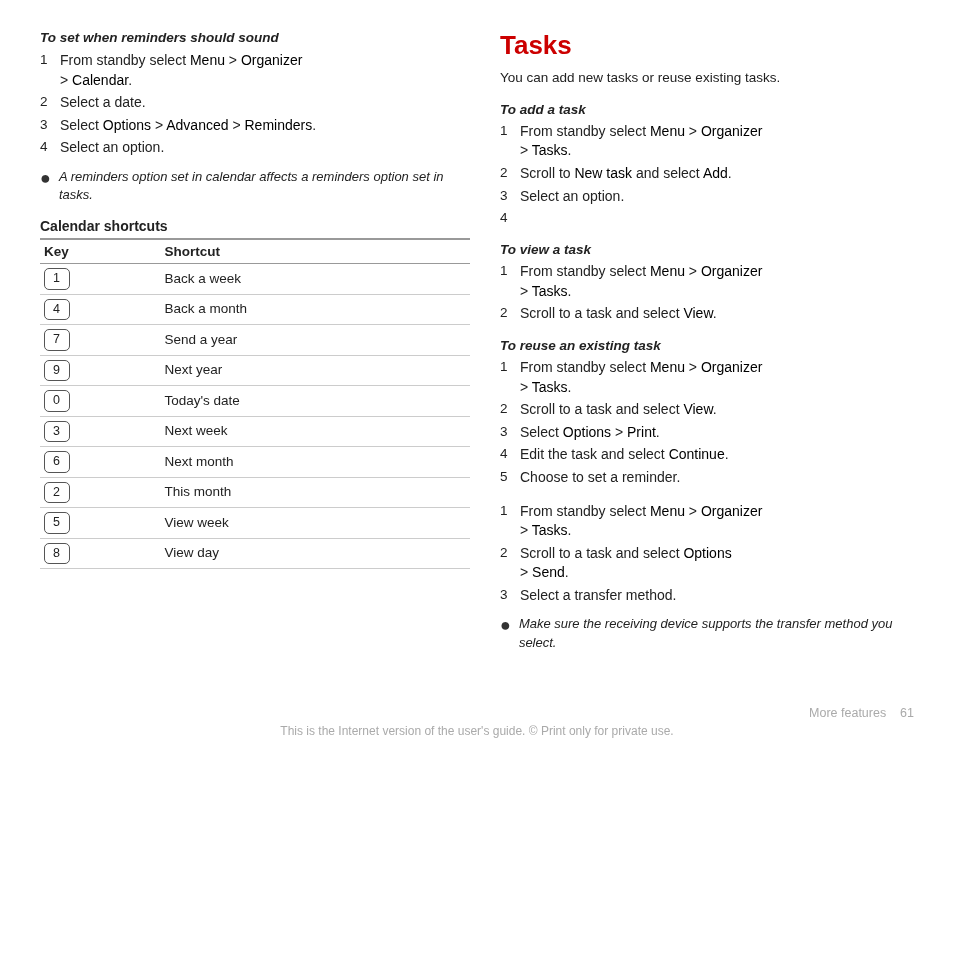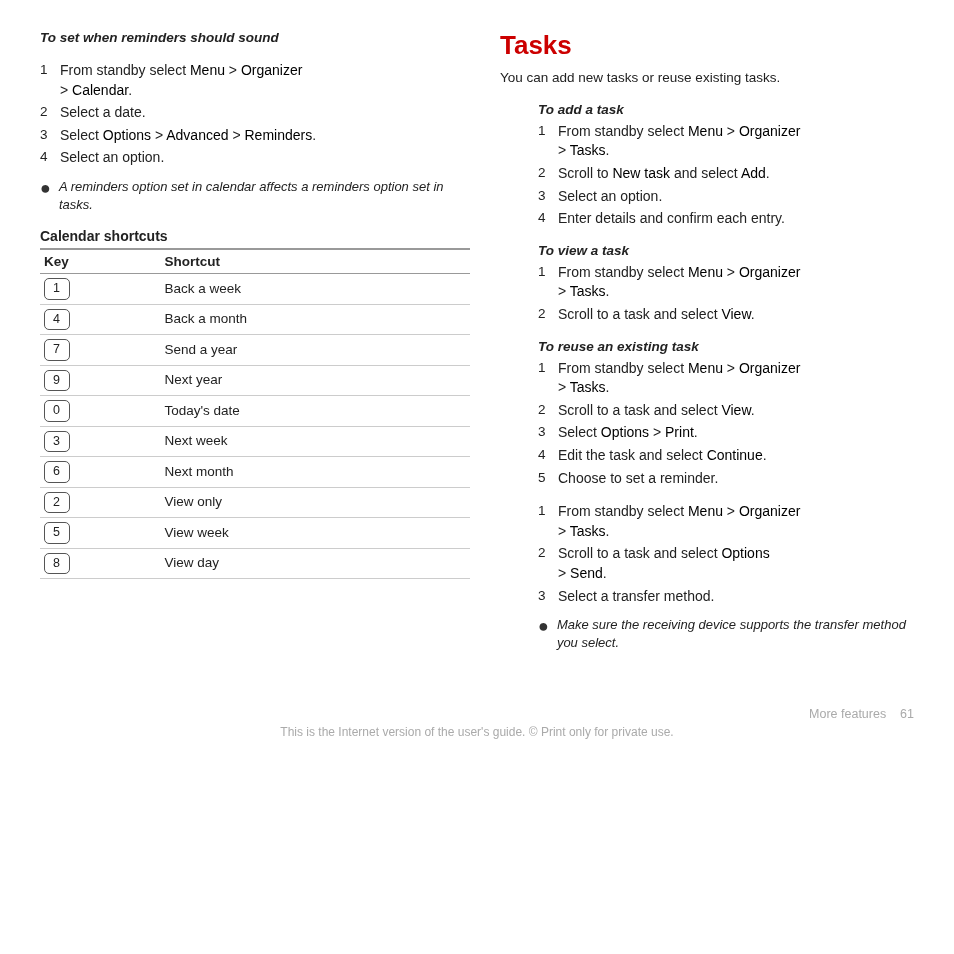--- a/index.html
+++ b/index.html
@@ -21,21 +21,21 @@
       flex-shrink: 0;
     }
     .right-col {
       flex: 1;
     }
     .red { color: #000000; }
     .section-title {
       font-size: 13.5px;
       font-weight: bold;
       font-style: italic;
-      margin-bottom: 16px;
+      margin-bottom: 6px;
     }
     .section-heading {
       font-size: 14px;
       font-weight: bold;
       margin-bottom: 4px;
     }
     .step-list {
       list-style: none;
       padding: 0;
       margin-bottom: 10px;
@@ -111,21 +111,20 @@
       color: #cc0000;
       margin-bottom: 8px;
     }
     .tasks-intro {
       font-size: 13.5px;
       line-height: 1.4;
       margin-bottom: 14px;
     }
     .task-section {
       margin-bottom: 14px;
-      margin-left: 38px;
     }
     .task-section .section-title {
       margin-bottom: 5px;
     }
 
     
     .footer {
       display: flex;
       justify-content: space-between;
       margin-top: 30px;
@@ -209,21 +208,21 @@
             <tr>
               <td><span class="key-badge">3</span></td>
               <td>Next week</td>
             </tr>
             <tr>
               <td><span class="key-badge">6</span></td>
               <td>Next month</td>
             </tr>
             <tr>
               <td><span class="key-badge">2</span></td>
-              <td>View only</td>
+              <td>This month</td>
             </tr>
             <tr>
               <td><span class="key-badge">5</span></td>
               <td>View week</td>
             </tr>
             <tr>
               <td><span class="key-badge">8</span></td>
               <td>View day</td>
             </tr>
           </tbody>
@@ -247,21 +246,20 @@
         <li>
           <span class="step-num">2</span>
           <span>Scroll to <span class="red">New task</span> and select <span class="red">Add</span>.</span>
         </li>
         <li>
           <span class="step-num">3</span>
           <span>Select an option.</span>
         </li>
         <li>
           <span class="step-num">4</span>
-          <span>Enter details and confirm each entry.</span>
         </li>
       </ul>
     </div>
 
     <div class="task-section">
       <div class="section-title"><em>To view a task</em></div>
       <ul class="step-list">
         <li>
           <span class="step-num">1</span>
           <span>From standby select <span class="red">Menu</span> &gt; <span class="red">Organizer</span><br>&gt; <span class="red">Tasks</span>.</span>

